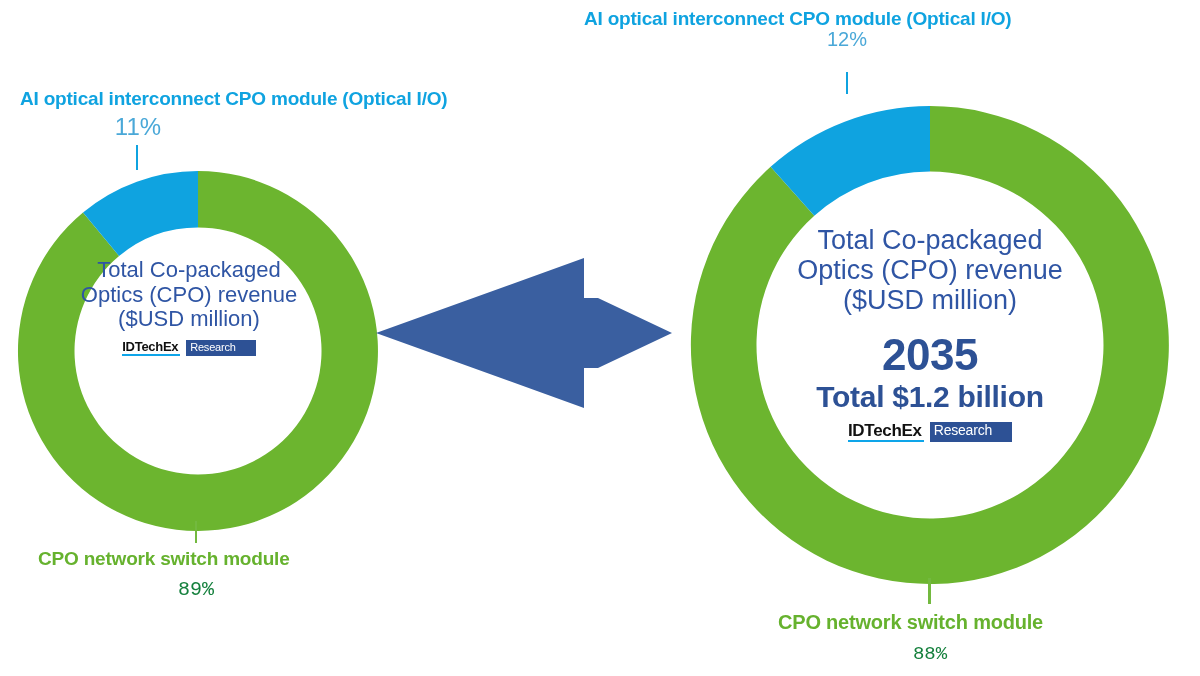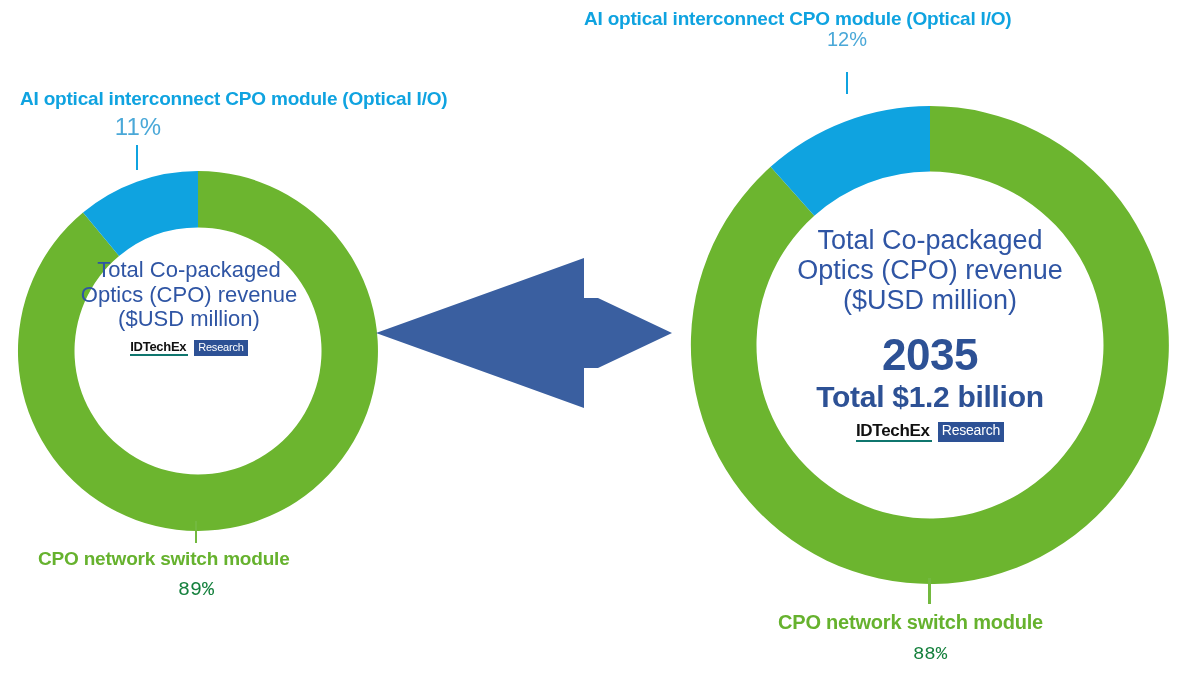--- a/index.html
+++ b/index.html
@@ -60,31 +60,31 @@
 
   
   .logo{
     display:inline-flex;
     align-items:stretch;
     gap:0px;
   }
   .logo-name{
     color:#111111;
     font-weight:bold;
-    border-bottom:2px solid #0f766e;
+    border-bottom:2px solid #0ea5e9;
     padding:0 2px 0 0;
     letter-spacing:-0.3px;
     line-height:1.1;
   }
   .logo-res{
     background:#2d5195;
     color:#ffffff;
     font-weight:400;
     line-height:1.1;
-    padding:1px 4px 1px 4px;
+    padding:1px 20px 1px 4px;
     margin-left:6px;
     letter-spacing:-0.2px;
   }
 
   
   #arrow{ position:absolute; left:376px; top:255px; }
   #arrow svg{ display:block; }
   .arrow-label{
     position:absolute;
     color:#ffffff;

